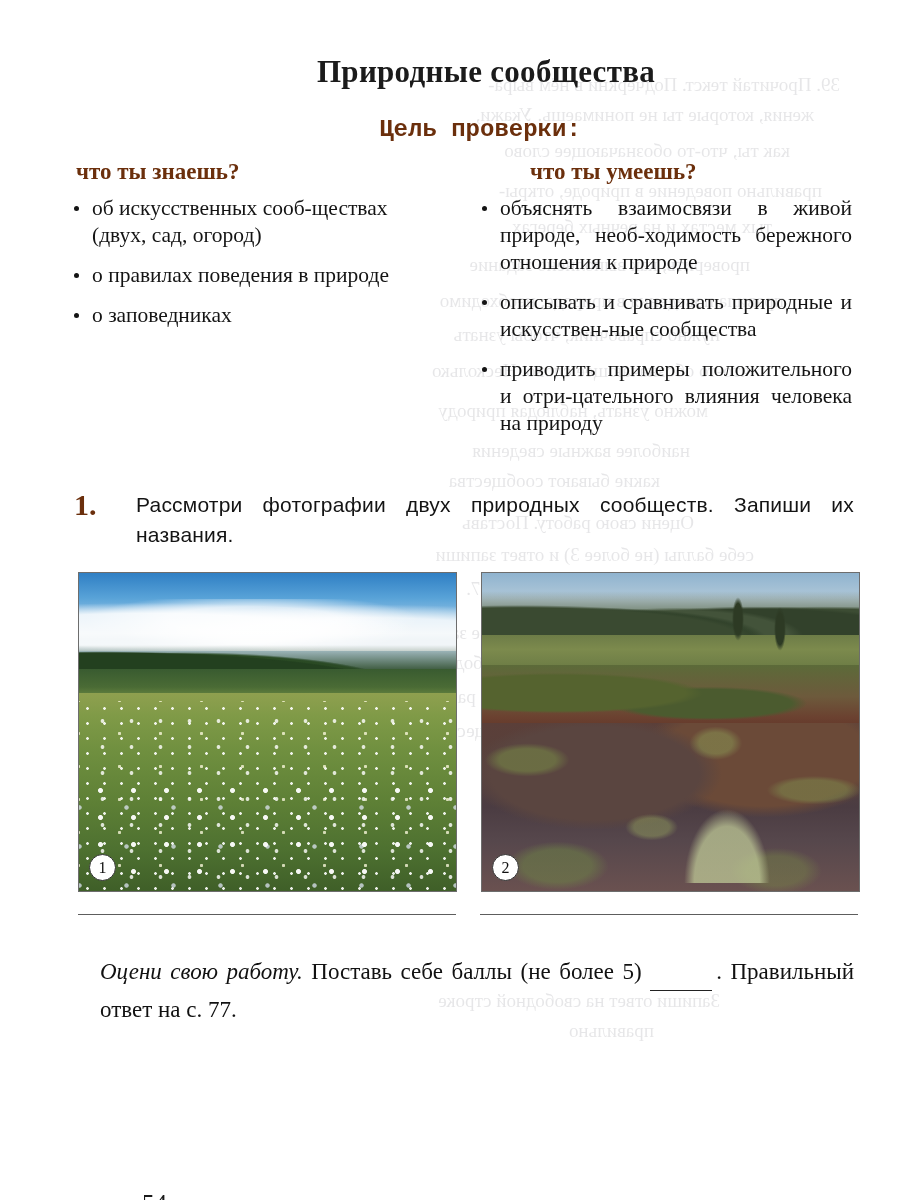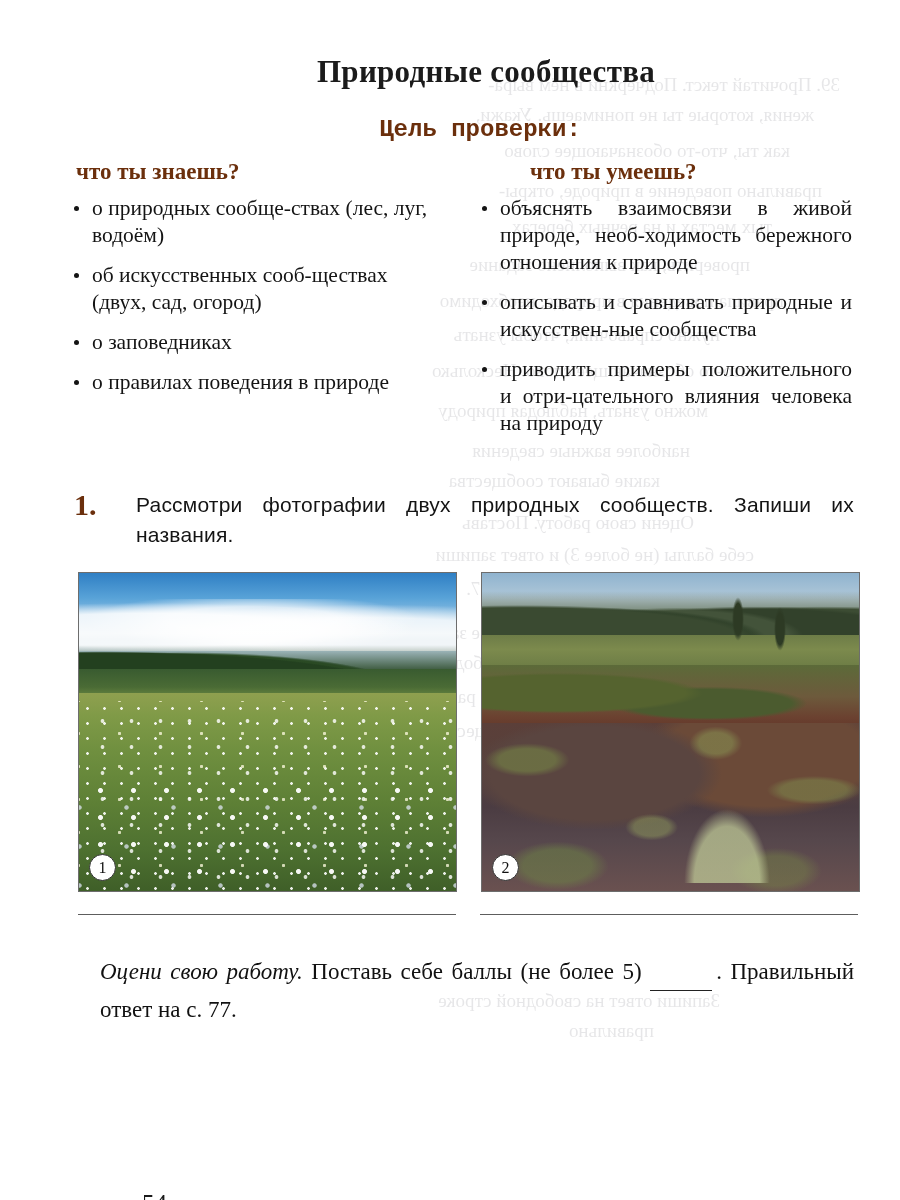--- a/index.html
+++ b/index.html
@@ -369,24 +369,23 @@
 <div class="page">
 
   <h1 class="title">Природные сообщества</h1>
 
   <div class="goal">Цель проверки:</div>
 
   <div class="columns">
     <div class="col col-left">
       <div class="col-head">что ты знаешь?</div>
       <ul class="bullets">
-        <li>о природных сообще-ствах (лес, луг, водоём)</li>
         <li>об искусственных сооб-ществах (двух, сад, огород)</li>
+        <li>о правилах поведения в природе</li>
         <li>о заповедниках</li>
-        <li>о правилах поведения в природе</li>
       </ul>
     </div>
     <div class="col col-right">
       <div class="col-head">что ты умеешь?</div>
       <ul class="bullets">
         <li>объяснять взаимосвязи в живой природе, необ-ходимость бережного отношения к природе</li>
         <li>описывать и сравнивать природные и искусствен-ные сообщества</li>
         <li>приводить примеры положительного и отри-цательного влияния человека на природу</li>
       </ul>
     </div>

